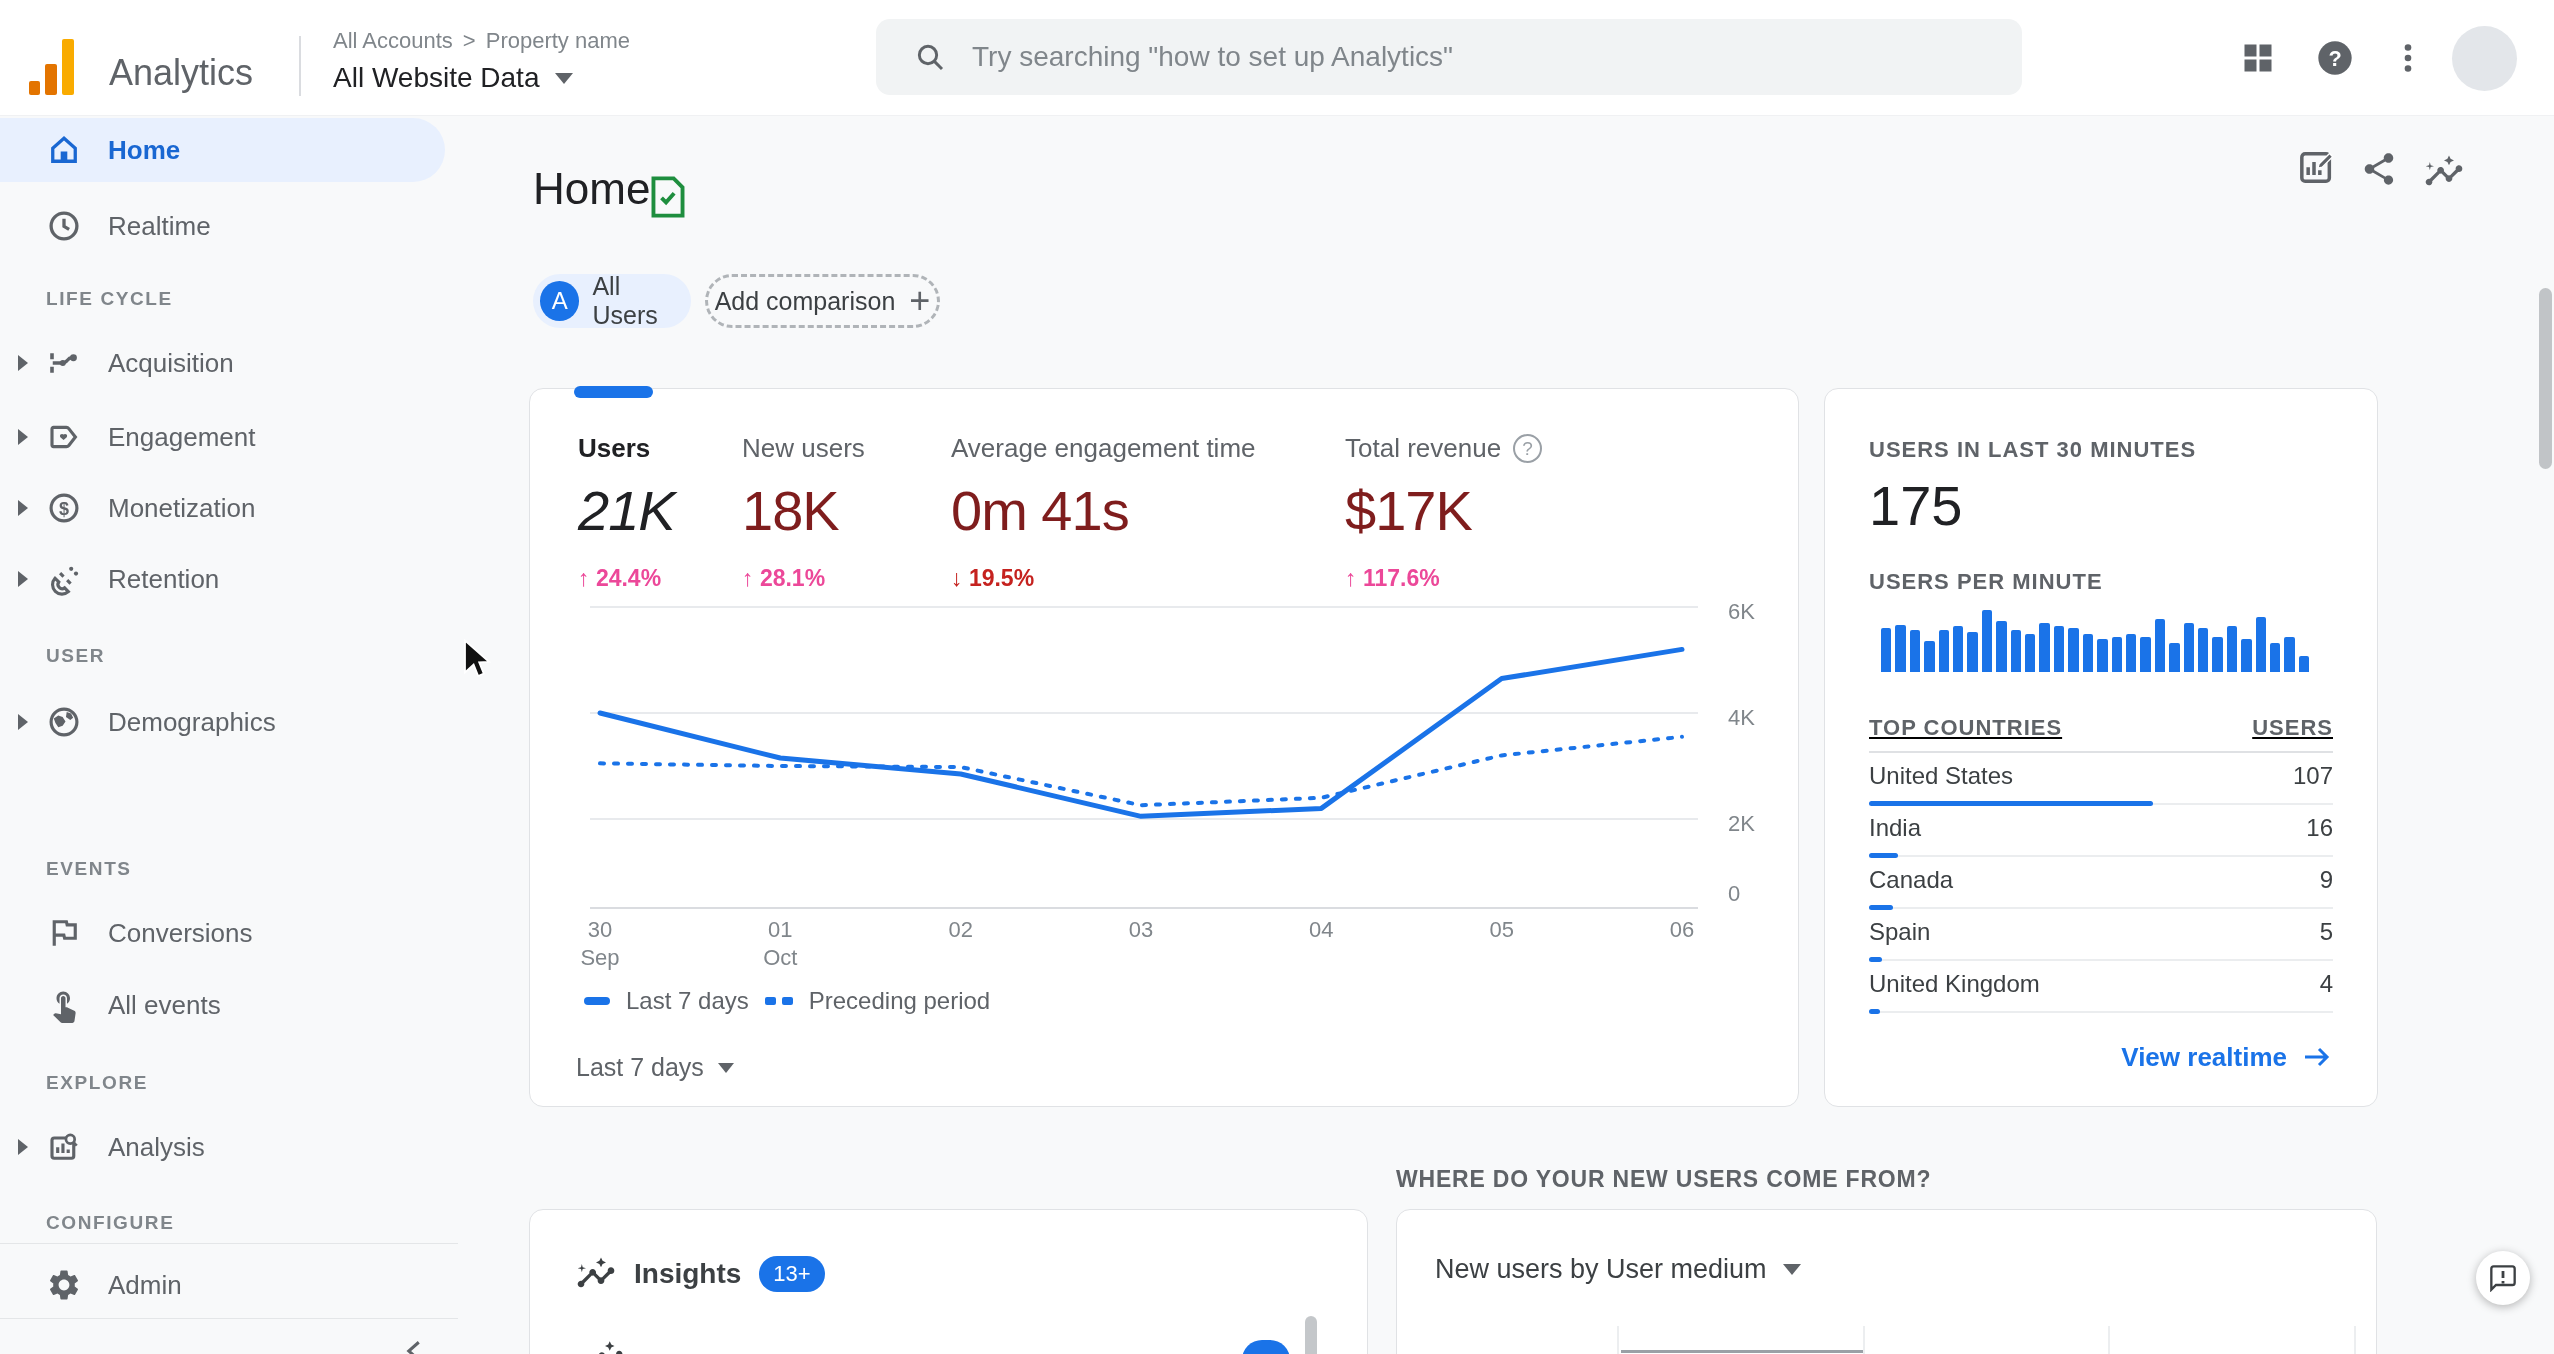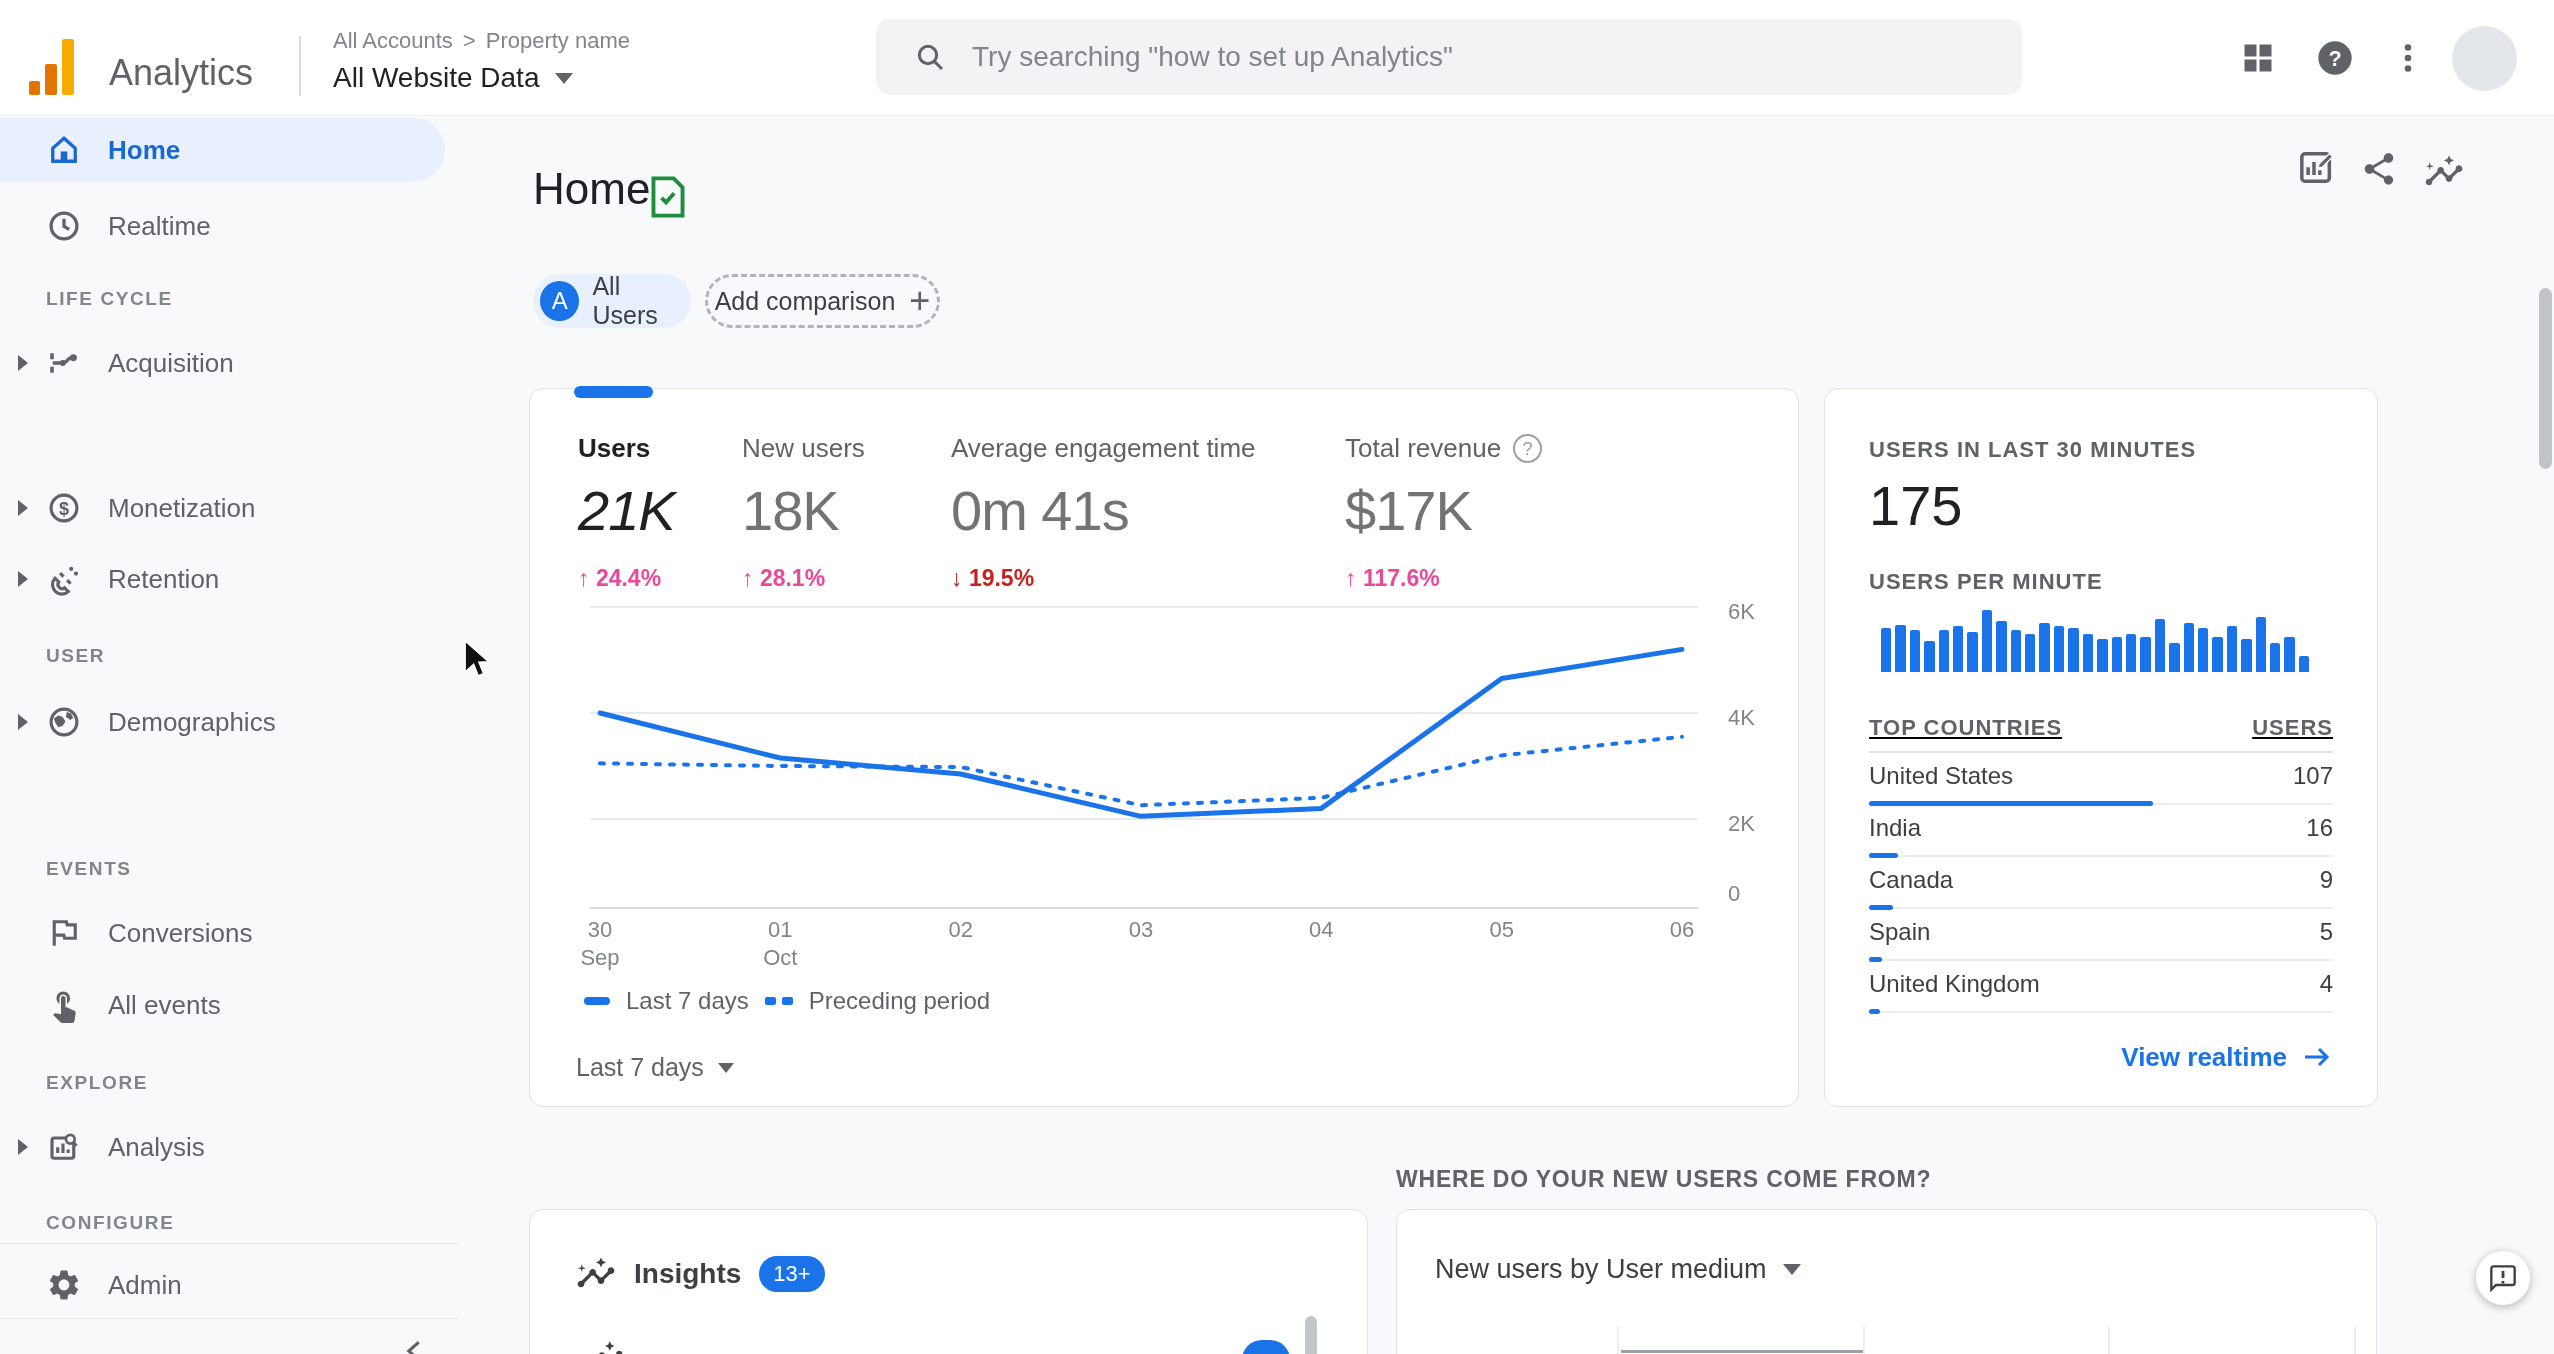--- a/index.html
+++ b/index.html
@@ -58,21 +58,21 @@
   #chip-add span.txt { font-size:25px; color:#3c4043; }
   #chip-add span.plus { font-size:36px; color:#5f6368; line-height:20px; }
 
   
   #overview-card { left:529px; top:388px; width:1270px; height:719px; }
   #tab-indicator { position:absolute; left:44px; top:-3px; width:79px; height:12px; background:#1a73e8;
                    border-radius:6px; }
   .metric { position:absolute; top:44px; cursor:pointer; }
   .metric .m-label { font-size:26px; color:#5f6368; display:flex; align-items:center; gap:12px; }
   .metric.primary .m-label { color:#202124; font-weight:bold; }
-  .metric .m-value { margin-top:14px; font-size:56px; color:#737373; letter-spacing:-1px; }
+  .metric .m-value { margin-top:14px; font-size:56px; color:#7f1d1d; letter-spacing:-1px; }
   .metric.primary .m-value { color:#202124;font-style:italic; }
   .metric .m-delta { margin-top:22px; font-size:23px; font-weight:bold; }
   .metric.up .m-delta { color:#ec4899; }
   .metric.down .m-delta { color:#c5221f; }
   .help-circle { width:29px; height:29px; border:2px solid #9aa0a6; border-radius:50%; color:#9aa0a6;
                  font-size:19px; display:inline-flex; align-items:center; justify-content:center; }
   #trend-svg { position:absolute; left:0; top:0; pointer-events:none; }
   #legend { position:absolute; left:54px; top:598px; display:flex; align-items:center; gap:16px;
             font-size:24px; color:#5f6368; }
   .swatch-solid { width:26px; height:8px; border-radius:4px; background:#1a73e8; }
@@ -213,20 +213,30 @@
         <svg viewBox="0 0 24 24" width="36" height="36">
           <path d="M4 5.5v4M4 14.5v4M4.5 12h6.5" fill="none" stroke="#5f6368" stroke-width="2.4"></path>
           <path d="M11 12c3.5 0 3-3.5 6-3.5" fill="none" stroke="#5f6368" stroke-width="2.2"></path>
           <circle cx="18.3" cy="8.5" r="2.3" fill="#5f6368"></circle>
           <circle cx="11.2" cy="12" r="2" fill="#5f6368"></circle>
         </svg>
       </span>
       <span class="nav-label">Acquisition</span>
     </div>
 
+    <div class="nav-item" style="top:289px">
+      <span class="expander"></span>
+      <span class="nav-icon">
+        <svg viewBox="0 0 24 24" width="36" height="36">
+          <path d="M4 6.6v10.8c0 .6.4 1 1 1h8.6c.6 0 1.2-.3 1.6-.8l4.4-5.6-4.4-5.6c-.4-.5-1-.8-1.6-.8H5c-.6 0-1 .4-1 1z" fill="none" stroke="#5f6368" stroke-width="2.1"></path>
+          <path d="M11.7 10.4c-.55-.62-1.5-.62-2.05 0-.48.55-.44 1.36.07 1.88l1.98 1.8 1.98-1.8c.51-.52.55-1.33.07-1.88-.55-.62-1.5-.62-2.05 0z" fill="#5f6368"></path>
+        </svg>
+      </span>
+      <span class="nav-label">Engagement</span>
+    </div>
 
     <div class="nav-item" style="top:360px">
       <span class="expander"></span>
       <span class="nav-icon">
         <svg viewBox="0 0 24 24" width="36" height="36">
           <circle cx="12" cy="12" r="8.6" fill="none" stroke="#5f6368" stroke-width="2.1"></circle>
           <text x="12" y="16.4" text-anchor="middle" font-size="12" font-weight="bold" fill="#5f6368" font-family="Liberation Sans, sans-serif">$</text>
         </svg>
       </span>
       <span class="nav-label">Monetization</span>

